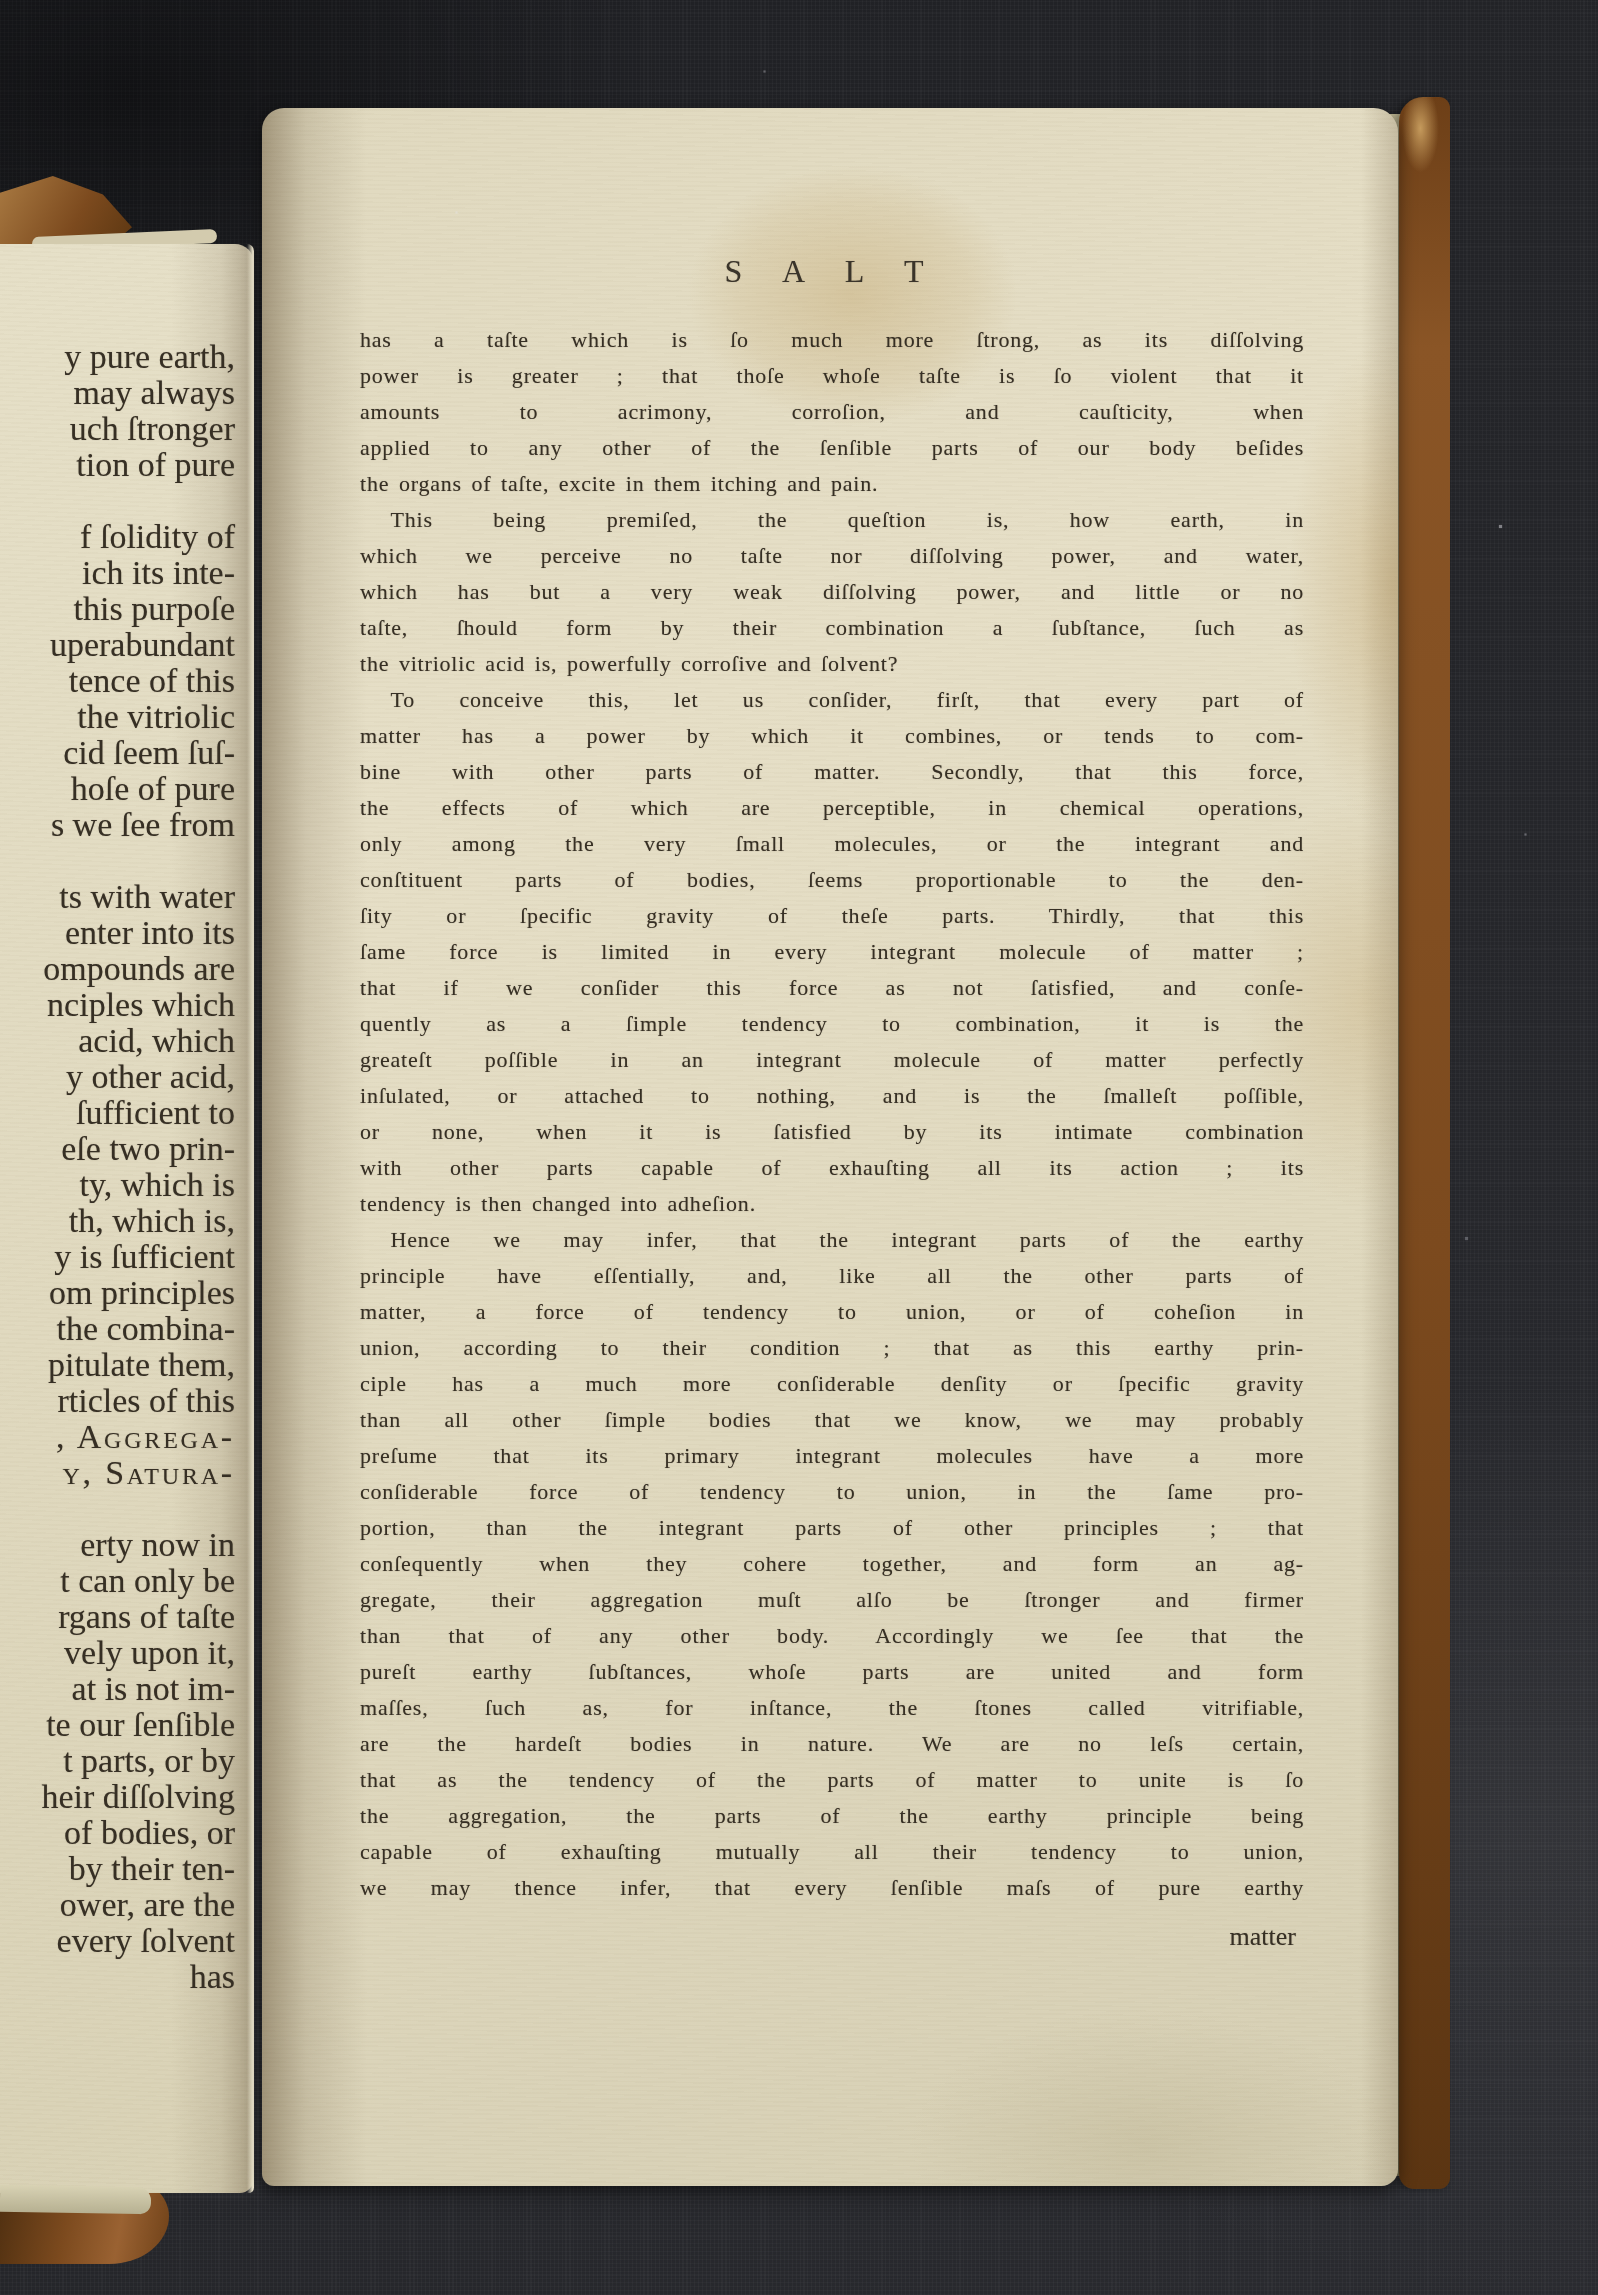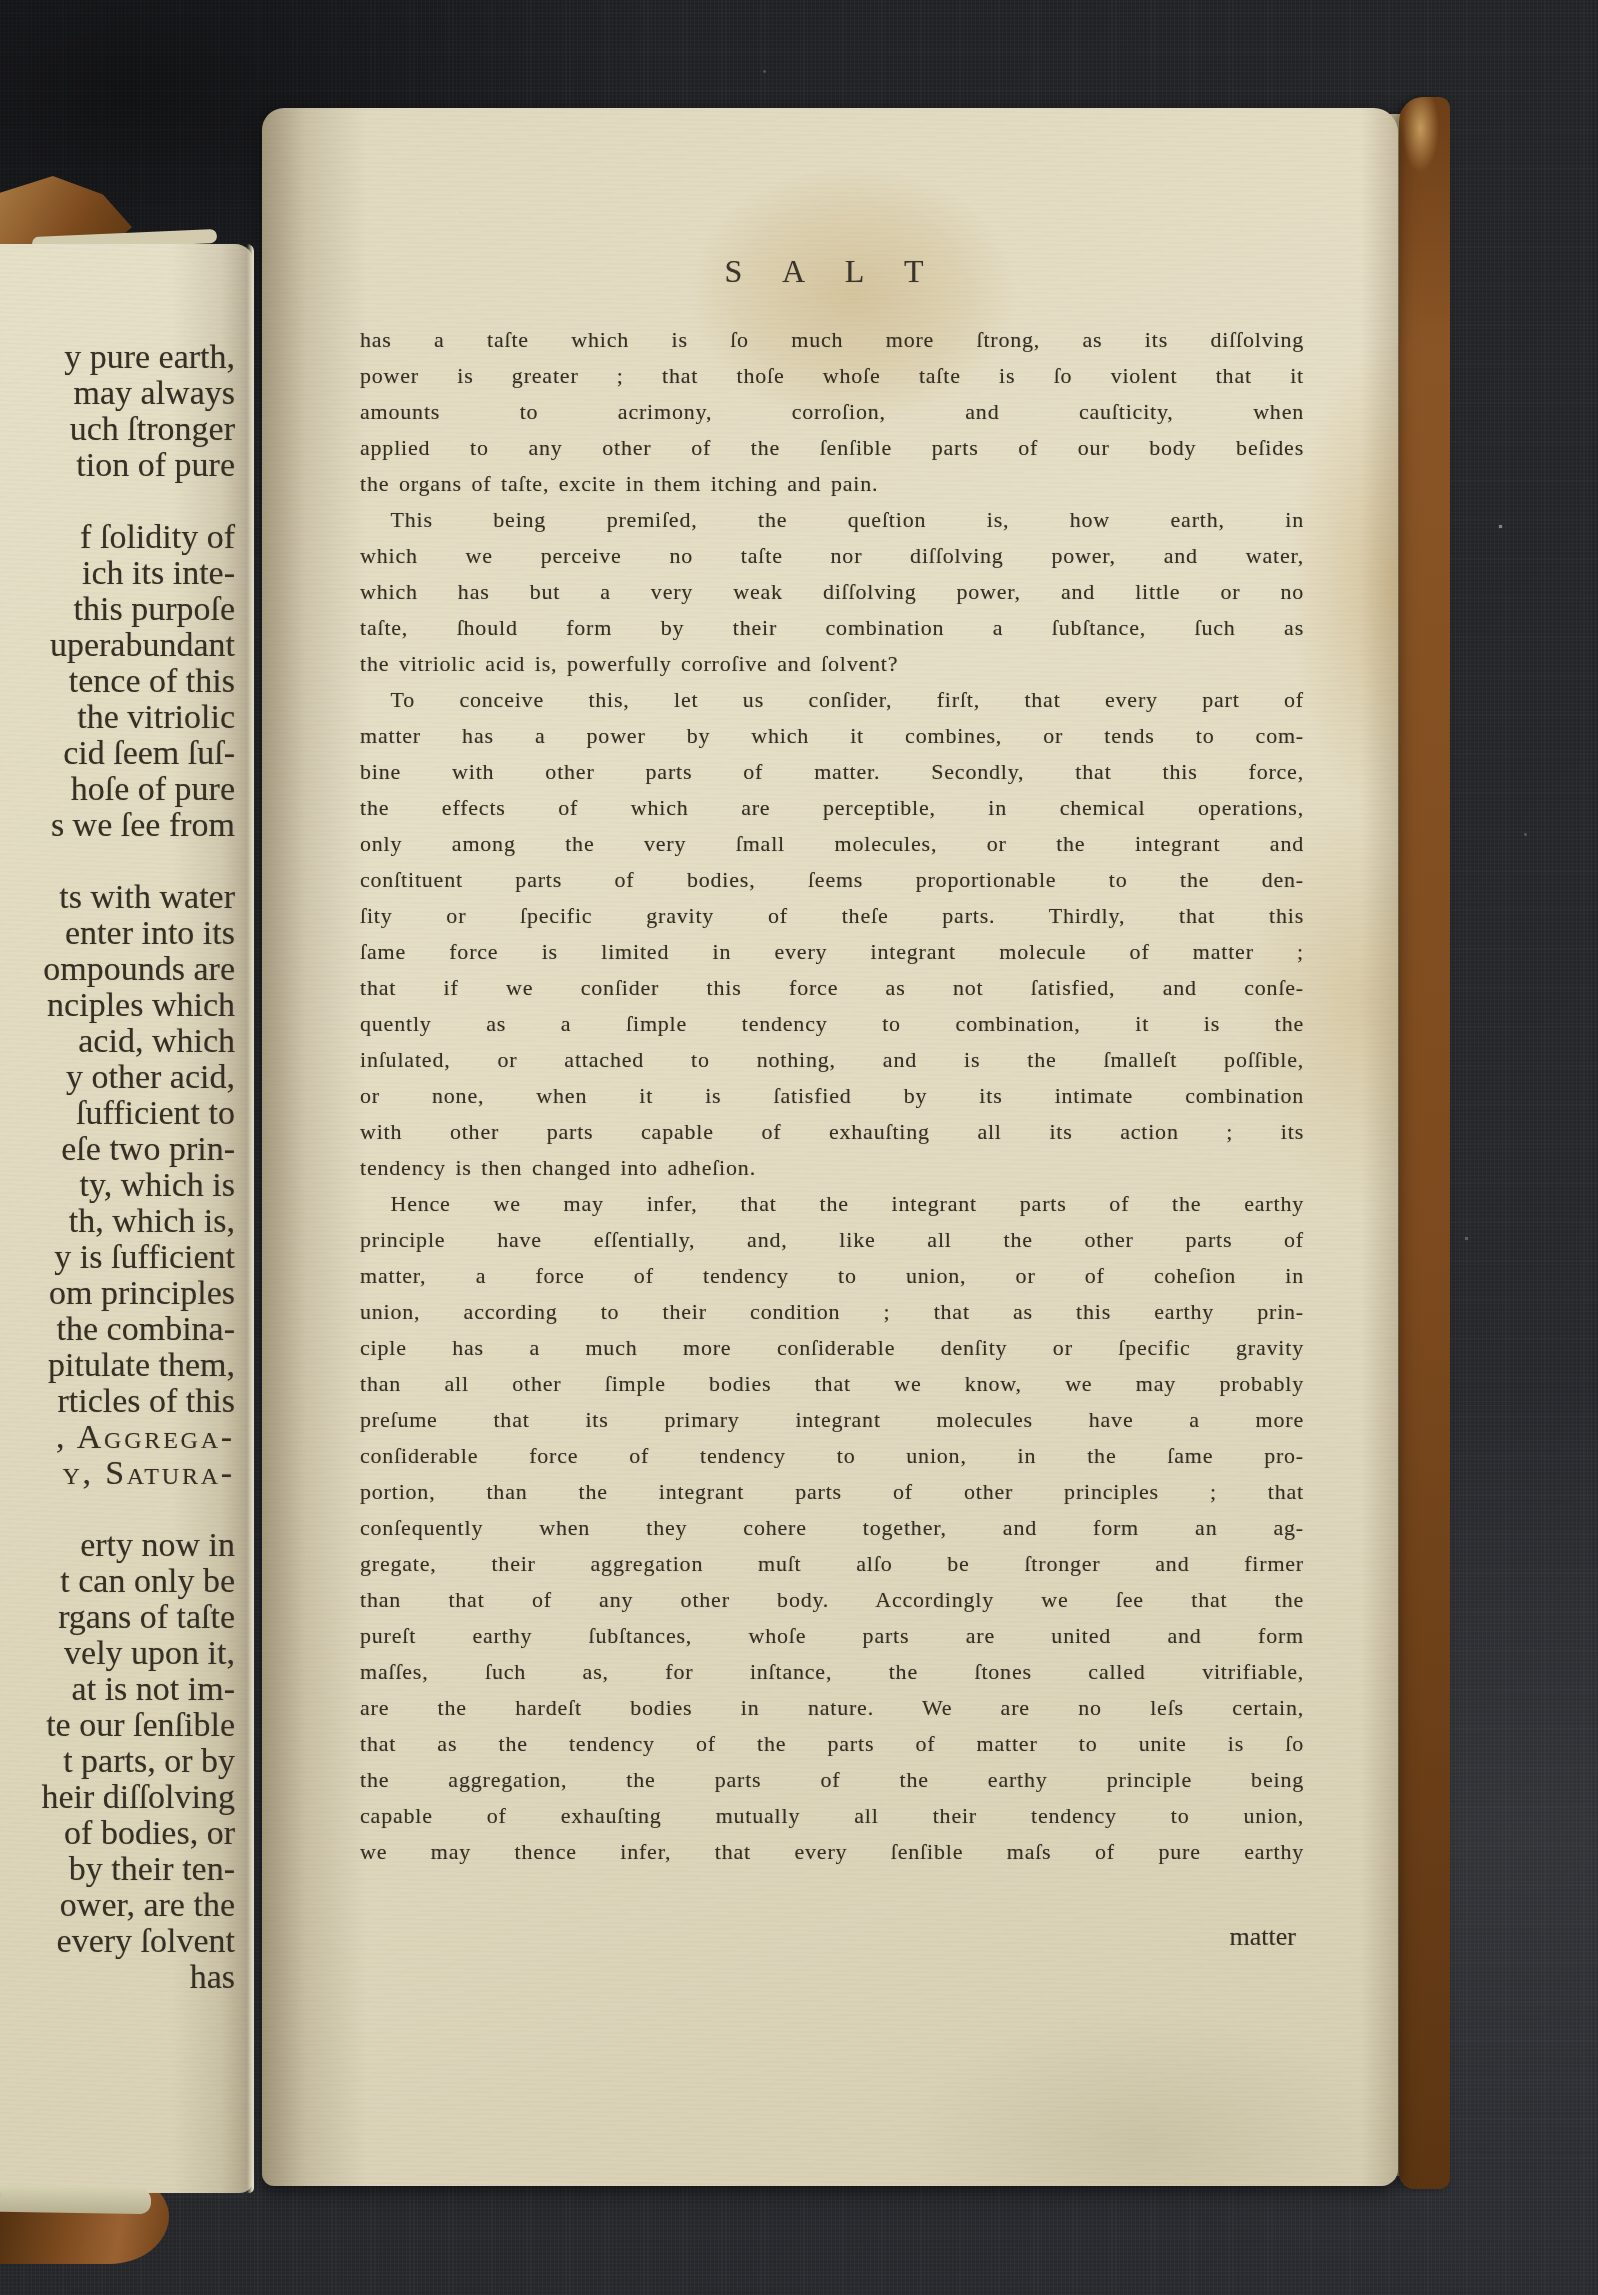--- a/index.html
+++ b/index.html
@@ -154,20 +154,21 @@
         <div class="rline indent">To conceive this, let us conſider, firſt, that every part of</div>
         <div class="rline">matter has a power by which it combines, or tends to com-</div>
         <div class="rline">bine with other parts of matter. Secondly, that this force,</div>
         <div class="rline">the effects of which are perceptible, in chemical operations,</div>
         <div class="rline">only among the very ſmall molecules, or the integrant and</div>
         <div class="rline">conſtituent parts of bodies, ſeems proportionable to the den-</div>
         <div class="rline">ſity or ſpecific gravity of theſe parts. Thirdly, that this</div>
         <div class="rline">ſame force is limited in every integrant molecule of matter ;</div>
         <div class="rline">that if we conſider this force as not ſatisfied, and conſe-</div>
         <div class="rline">quently as a ſimple tendency to combination, it is the</div>
+        <div class="rline">greateſt poſſible in an integrant molecule of matter perfectly</div>
         <div class="rline">inſulated, or attached to nothing, and is the ſmalleſt poſſible,</div>
         <div class="rline">or none, when it is ſatisfied by its intimate combination</div>
         <div class="rline">with other parts capable of exhauſting all its action ; its</div>
         <div class="rline end">tendency is then changed into adheſion.</div>
         <div class="rline indent">Hence we may infer, that the integrant parts of the earthy</div>
         <div class="rline">principle have eſſentially, and, like all the other parts of</div>
         <div class="rline">matter, a force of tendency to union, or of coheſion in</div>
         <div class="rline">union, according to their condition ; that as this earthy prin-</div>
         <div class="rline">ciple has a much more conſiderable denſity or ſpecific gravity</div>
         <div class="rline">than all other ſimple bodies that we know, we may probably</div>

